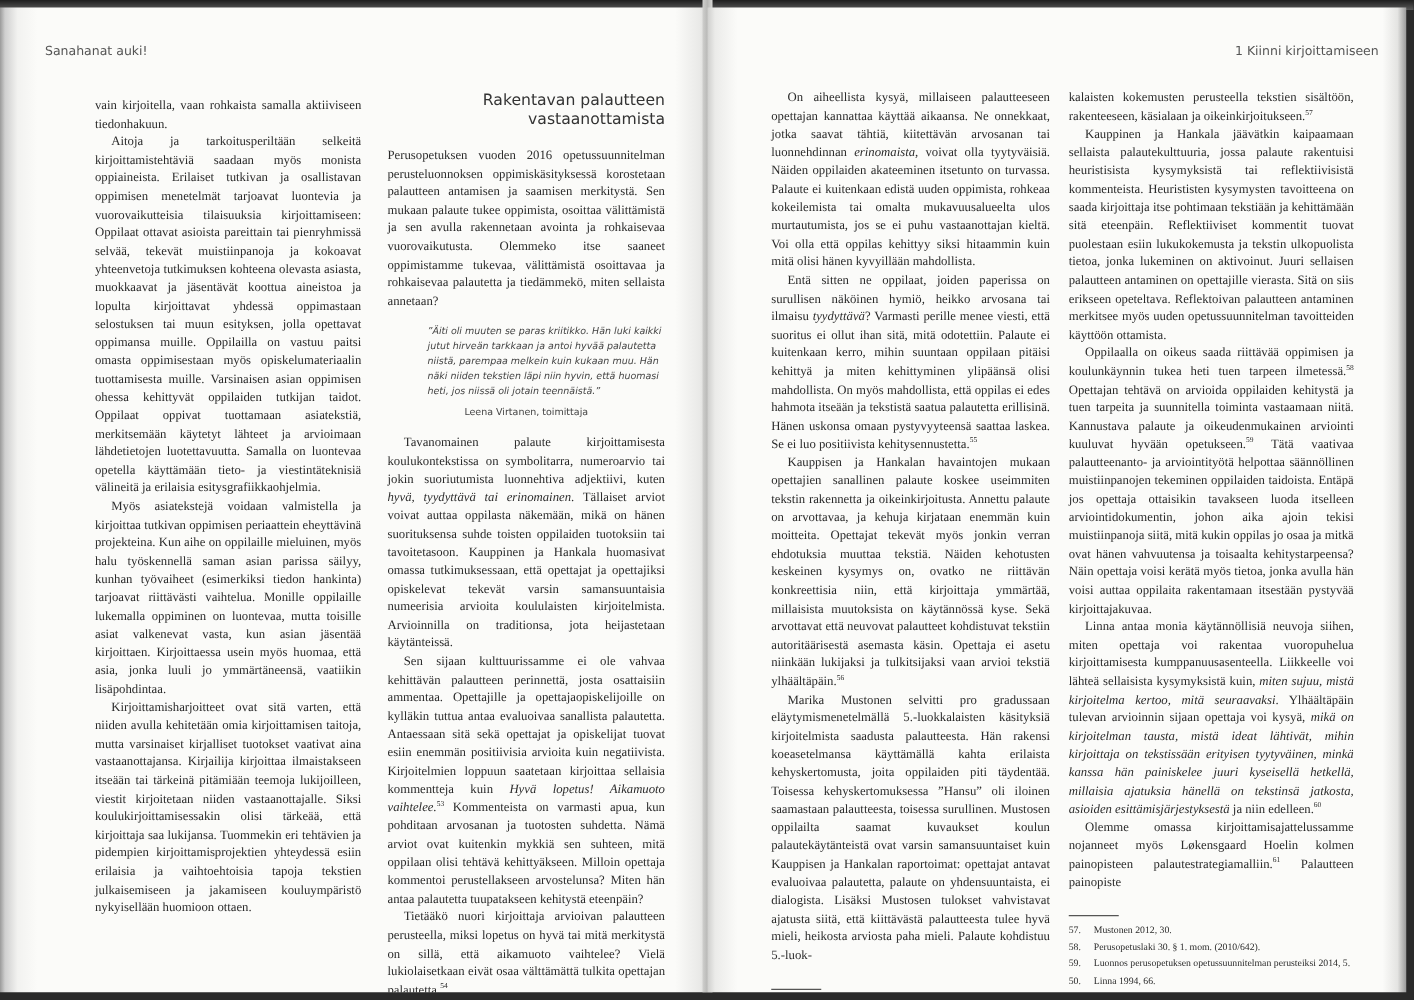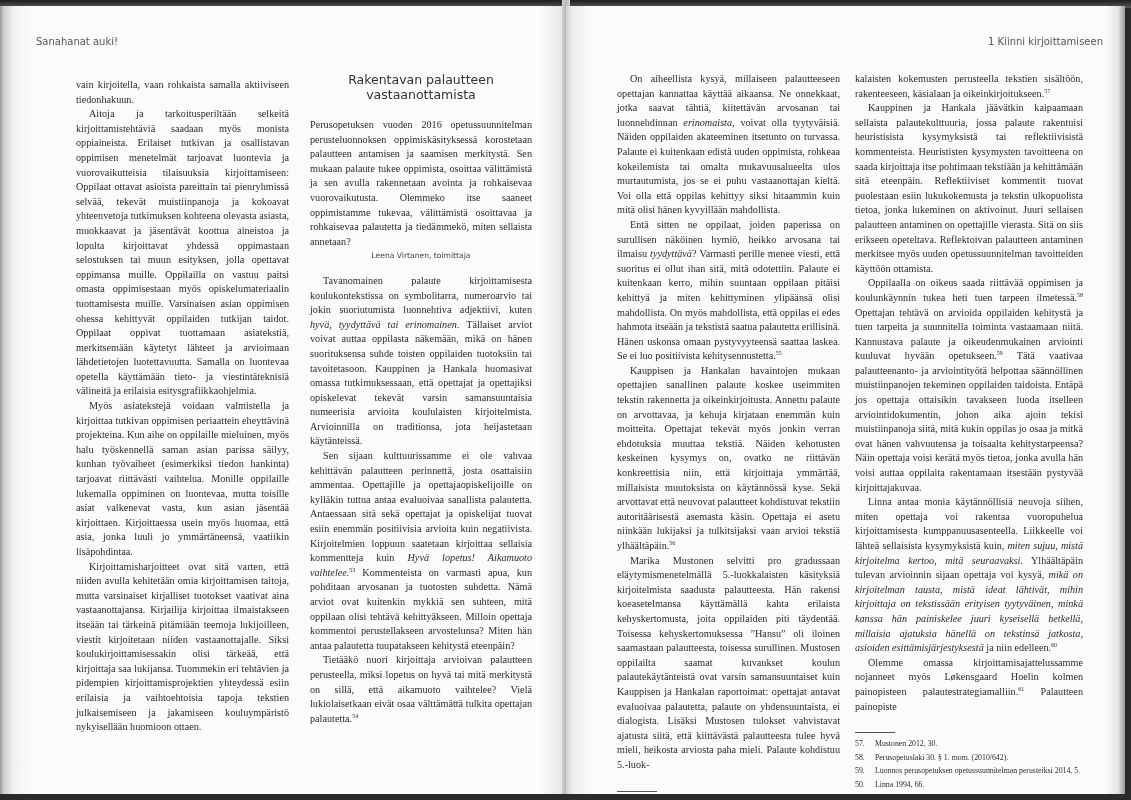--- a/index.html
+++ b/index.html
@@ -48,21 +48,21 @@
   .col p { margin: 0; text-indent: 0; }
   .col p.indent { text-indent: 13px; }
   .col em { }
   .col sup { font-size: 6px; vertical-align: super; line-height: 0; }
   .c1 { left: 76px; top: 72px; width: 213px; }
   .c2 { left: 310px; top: 66px; width: 222px; }
   .c3 { left: 617px; top: 72px; width: 223px; }
   .c4 { left: 855px; top: 72px; width: 228px; }
   .section-heading {
     font-family: "DejaVu Sans", sans-serif; font-size: 12.5px; line-height: 15px;
-    font-weight: normal; color: #333; margin: 0 0 16px 0; text-align: center;
+    font-weight: normal; color: #333; margin: 0 0 16px 0; text-align: right;
   }
   .quote {
     margin: 10px 0 4px 32px; font-family: "DejaVu Sans", sans-serif;
     font-style: italic; font-size: 7.6px; line-height: 12px; color: #444; text-align: left;
   }
   .quote-attribution {
     text-align: center; font-family: "DejaVu Sans", sans-serif; font-size: 7.6px;
     color: #444; margin-bottom: 10px;
   }
   .footnote-rule {
@@ -96,20 +96,21 @@
         <p class="indent">Myös asiatekstejä voidaan valmistella ja kirjoittaa tutkivan oppimisen periaattein eheyttävinä projekteina. Kun aihe on oppilaille mieluinen, myös halu työskennellä saman asian parissa säilyy, kunhan työvaiheet (esimerkiksi tiedon hankinta) tarjoavat riittävästi vaihtelua. Monille oppilaille lukemalla oppiminen on luontevaa, mutta toisille asiat valkenevat vasta, kun asian jäsentää kirjoittaen. Kirjoittaessa usein myös huomaa, että asia, jonka luuli jo ymmärtäneensä, vaatiikin lisäpohdintaa.</p>
         <p class="indent">Kirjoittamisharjoitteet ovat sitä varten, että niiden avulla kehitetään omia kirjoittamisen taitoja, mutta varsinaiset kirjalliset tuotokset vaativat aina vastaanottajansa. Kirjailija kirjoittaa ilmaistakseen itseään tai tärkeinä pitämiään teemoja lukijoilleen, viestit kirjoitetaan niiden vastaanottajalle. Siksi koulukirjoittamisessakin olisi tärkeää, että kirjoittaja saa lukijansa. Tuommekin eri tehtävien ja pidempien kirjoittamisprojektien yhteydessä esiin erilaisia ja vaihtoehtoisia tapoja tekstien julkaisemiseen ja jakamiseen kouluympäristö nykyisellään huomioon ottaen.</p>
       </div>
 
     <div class="col c2">
       <h2 class="section-heading">
         <span>Rakentavan palautteen</span><br>
         <span>vastaanottamista</span>
       </h2>
       <p>Perusopetuksen vuoden 2016 opetussuunnitelman perusteluonnoksen oppimiskäsityksessä korostetaan palautteen antamisen ja saamisen merkitystä. Sen mukaan palaute tukee oppimista, osoittaa välittämistä ja sen avulla rakennetaan avointa ja rohkaisevaa vuorovaikutusta. Olemmeko itse saaneet oppimistamme tukevaa, välittämistä osoittavaa ja rohkaisevaa palautetta ja tiedämmekö, miten sellaista annetaan?</p>
+      <div class="quote">”Äiti oli muuten se paras kriitikko. Hän luki kaikki jutut hirveän tarkkaan ja antoi hyvää palautetta niistä, parempaa melkein kuin kukaan muu. Hän näki niiden tekstien läpi niin hyvin, että huomasi heti, jos niissä oli jotain teennäistä.”</div>
       <div class="quote-attribution">Leena Virtanen, toimittaja</div>
       <div>
           <p class="indent">Tavanomainen palaute kirjoittamisesta koulukontekstissa on symbolitarra, numeroarvio tai jokin suoriutumista luonnehtiva adjektiivi, kuten <em>hyvä, tyydyttävä tai erinomainen</em>. Tällaiset arviot voivat auttaa oppilasta näkemään, mikä on hänen suorituksensa suhde toisten oppilaiden tuotoksiin tai tavoitetasoon. Kauppinen ja Hankala huomasivat omassa tutkimuksessaan, että opettajat ja opettajiksi opiskelevat tekevät varsin samansuuntaisia numeerisia arvioita koululaisten kirjoitelmista. Arvioinnilla on traditionsa, jota heijastetaan käytänteissä.</p>
           <p class="indent">Sen sijaan kulttuurissamme ei ole vahvaa kehittävän palautteen perinnettä, josta osattaisiin ammentaa. Opettajille ja opettajaopiskelijoille on kylläkin tuttua antaa evaluoivaa sanallista palautetta. Antaessaan sitä sekä opettajat ja opiskelijat tuovat esiin enemmän positiivisia arvioita kuin negatiivista. Kirjoitelmien loppuun saatetaan kirjoittaa sellaisia kommentteja kuin <em>Hyvä lopetus! Aikamuoto vaihtelee.</em><sup>53</sup> Kommenteista on varmasti apua, kun pohditaan arvosanan ja tuotosten suhdetta. Nämä arviot ovat kuitenkin mykkiä sen suhteen, mitä oppilaan olisi tehtävä kehittyäkseen. Milloin opettaja kommentoi perustellakseen arvostelunsa? Miten hän antaa palautetta tuupatakseen kehitystä eteenpäin?</p>
           <p class="indent">Tietääkö nuori kirjoittaja arvioivan palautteen perusteella, miksi lopetus on hyvä tai mitä merkitystä on sillä, että aikamuoto vaihtelee? Vielä lukiolaisetkaan eivät osaa välttämättä tulkita opettajan palautetta.<sup>54</sup></p>
         </div>
 
     </div>
 
     <div class="folio left">26</div>

